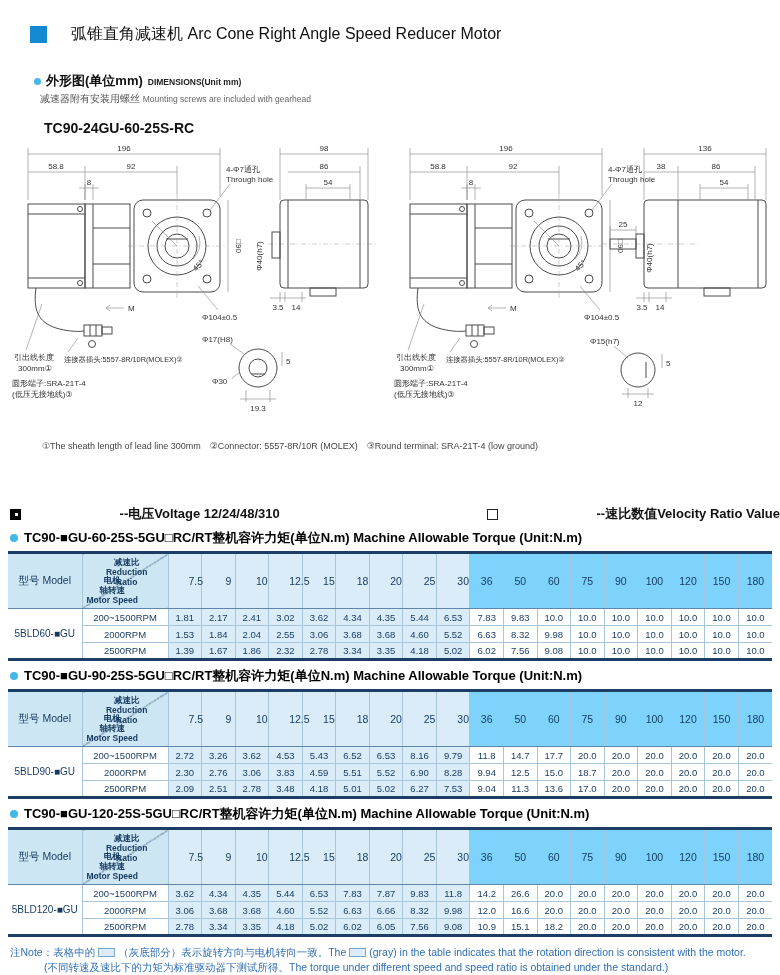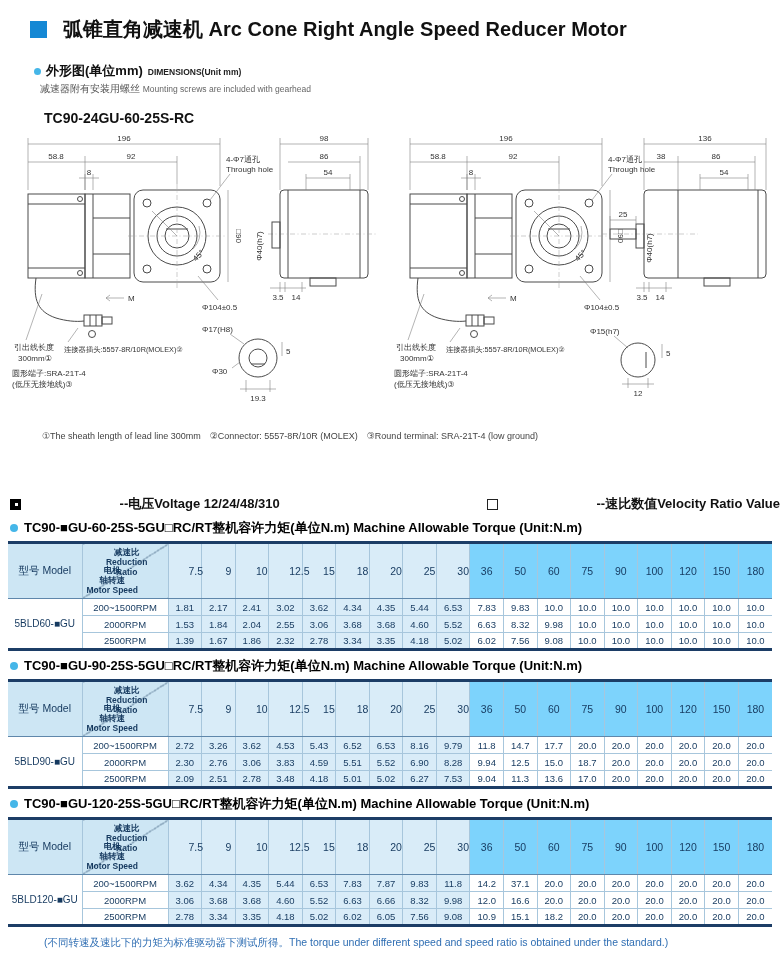--- a/index.html
+++ b/index.html
@@ -6,21 +6,21 @@
     --accent:#1588d4; --bullet:#45b6e8; --header-bg:#cde6f4; --shade-bg:#d9ecf8;
     --border-dark:#1c3d66; --grid:#a7c6dc; --tbl-text:#15395f; --note-blue:#2f6eb3;
   }
   *{box-sizing:border-box;}
   html,body{margin:0;padding:0;}
   body{width:780px;height:975px;background:#fff;overflow:hidden;
        font-family:"Liberation Sans","DejaVu Sans",sans-serif;color:#111;}
   
   .header{display:flex;align-items:center;gap:8px;margin:8px 0 0 30px;}
   .header .sq{width:17px;height:17px;background:var(--accent);flex:0 0 auto;}
-  .header h1{font-size:20px;font-weight:bold;margin:8px;letter-spacing:0;}
+  .header h1{font-size:16px;font-weight:normal;margin:16px;letter-spacing:0;}
   .dims-line{margin:11px 0 0 34px;display:flex;align-items:baseline;gap:5px;}
   .dims-line .dot{width:7px;height:7px;border-radius:50%;background:var(--bullet);align-self:center;}
   .dims-line .zh{font-size:13px;font-weight:bold;}
   .dims-line .en{font-size:8.5px;font-weight:bold;color:#222;}
   .mounting{margin:2px 0 0 40px;font-size:10px;color:#555;}
   .mounting .en{font-size:8.5px;color:#666;}
   .model-code{margin:14px 0 0 44px;font-size:14px;font-weight:bold;}
   
   .diagrams{display:flex;margin:2px 4px 0 6px;}
   .dwg line,.dwg rect,.dwg circle,.dwg path{stroke:#4b4b4b;fill:none;stroke-width:1;}
@@ -583,21 +583,21 @@
           <td class="val shade">3.62</td>
           <td class="val shade">4.34</td>
           <td class="val shade">4.35</td>
           <td class="val shade">5.44</td>
           <td class="val shade">6.53</td>
           <td class="val shade">7.83</td>
           <td class="val shade">7.87</td>
           <td class="val shade">9.83</td>
           <td class="val shade">11.8</td>
           <td class="val">14.2</td>
-          <td class="val">37.1</td>
+          <td class="val">26.6</td>
           <td class="val">20.0</td>
           <td class="val">20.0</td>
           <td class="val">20.0</td>
           <td class="val">20.0</td>
           <td class="val">20.0</td>
           <td class="val">20.0</td>
           <td class="val">20.0</td>
         </tr>
         <tr class="drow">
           <td class="rpm">2000RPM</td>
@@ -639,14 +639,17 @@
           <td class="val">20.0</td>
           <td class="val">20.0</td>
           <td class="val">20.0</td>
           <td class="val">20.0</td>
         </tr>
       </tbody>
     </table>
 </section>
 
 <div class="footer">
+  <div>
+    <span>注Note：表格中的</span><span class="note-box"></span><span>（灰底部分）表示旋转方向与电机转向一致。The</span><span class="note-box"></span><span>(gray) in the table indicates that the rotation direction is consistent with the motor.</span>
+  </div>
   <div class="indent">(不同转速及速比下的力矩为标准驱动器下测试所得。The torque under different speed and speed ratio is obtained under the standard.)</div>
 </div>
 
 </body></html>

